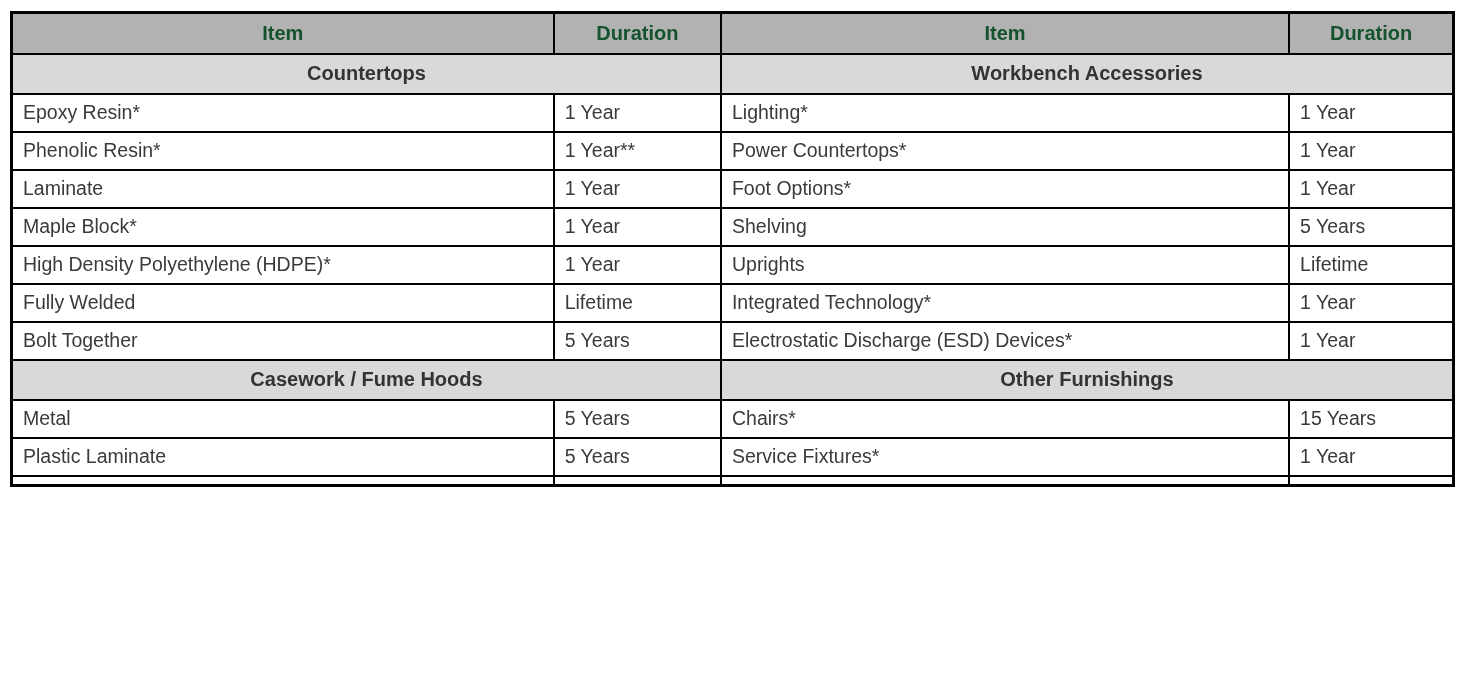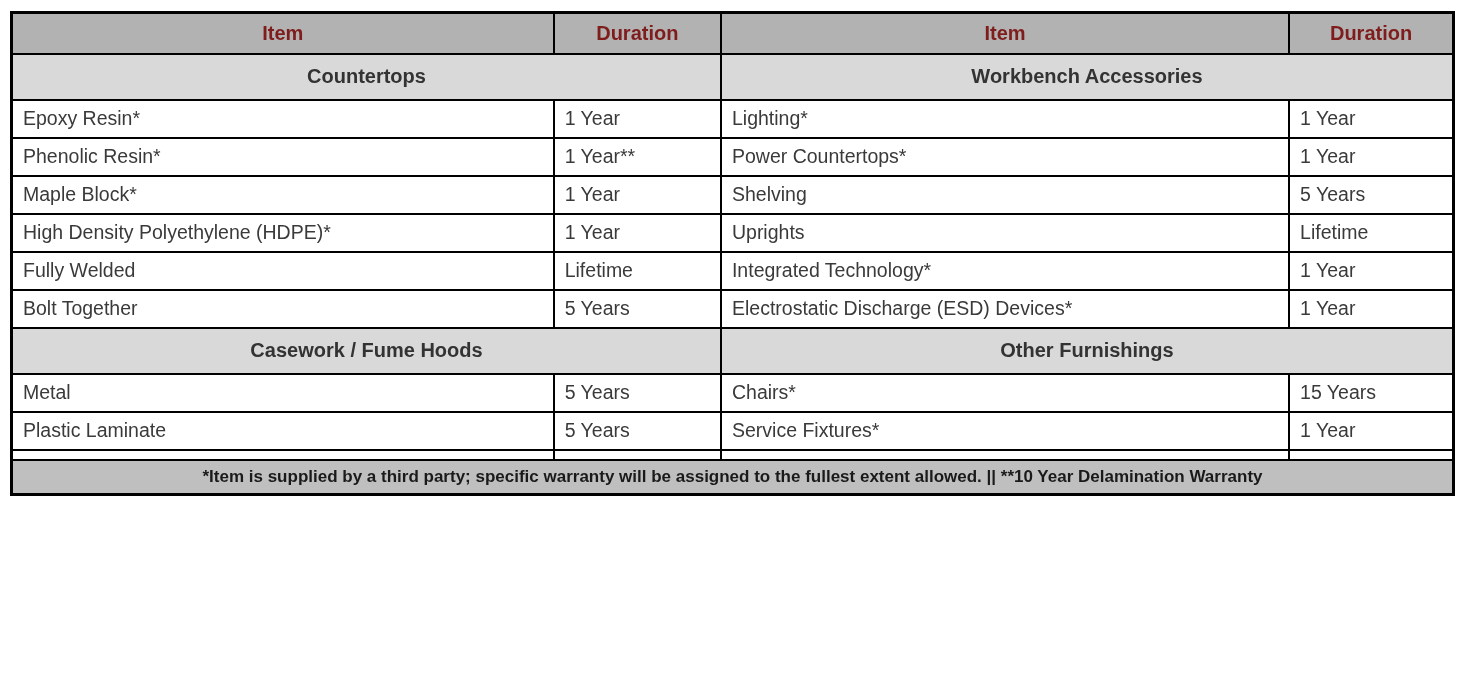--- a/index.html
+++ b/index.html
@@ -28,32 +28,32 @@
   td,th{
     border:2px solid var(--border);
     box-sizing:border-box;
     overflow:hidden;
     white-space:nowrap;
   }
   thead th{
     background:var(--header-bg);
     font-size:20px;
     font-weight:bold;
-    color:#7f1d1d;
+    color:#14532d;
     text-align:center;
     height:41px;
     padding:0 6px;
   }
   td.section{
     background:var(--section-bg);
     font-size:20px;
     font-weight:bold;
     color:#333333;
     text-align:center;
-    height:46px;
+    height:40px;
     padding:0 6px;
   }
   td.item, td.dur{
     background:#ffffff;
     font-size:19.5px;
     font-weight:normal;
     height:38px;
     padding:0 6px 0 10px;
     text-align:left;
     margin-top:16px;
@@ -104,20 +104,26 @@
           <td class="item">Lighting*</td>
           <td class="dur">1 Year</td>
         </tr>
         <tr>
           <td class="item">Phenolic Resin*</td>
           <td class="dur">1 Year**</td>
           <td class="item">Power Countertops*</td>
           <td class="dur">1 Year</td>
         </tr>
         <tr>
+          <td class="item">Laminate</td>
+          <td class="dur">1 Year</td>
+          <td class="item">Foot Options*</td>
+          <td class="dur">1 Year</td>
+        </tr>
+        <tr>
           <td class="item">Maple Block*</td>
           <td class="dur">1 Year</td>
           <td class="item">Shelving</td>
           <td class="dur">5 Years</td>
         </tr>
         <tr>
           <td class="item">High Density Polyethylene (HDPE)*</td>
           <td class="dur">1 Year</td>
           <td class="item">Uprights</td>
           <td class="dur">Lifetime</td>
@@ -151,18 +157,15 @@
           <td class="dur">1 Year</td>
         </tr>
       </tbody>
     <tfoot>
       <tr class="spacer">
         <td></td>
         <td></td>
         <td></td>
         <td></td>
       </tr>
-      <tr>
-        <td class="footnote" colspan="4">*Item is supplied by a third party; specific warranty will be assigned to the fullest extent allowed. || **10 Year Delamination Warranty</td>
-      </tr>
     </tfoot>
   </table>
 </div>
 
 </body></html>

